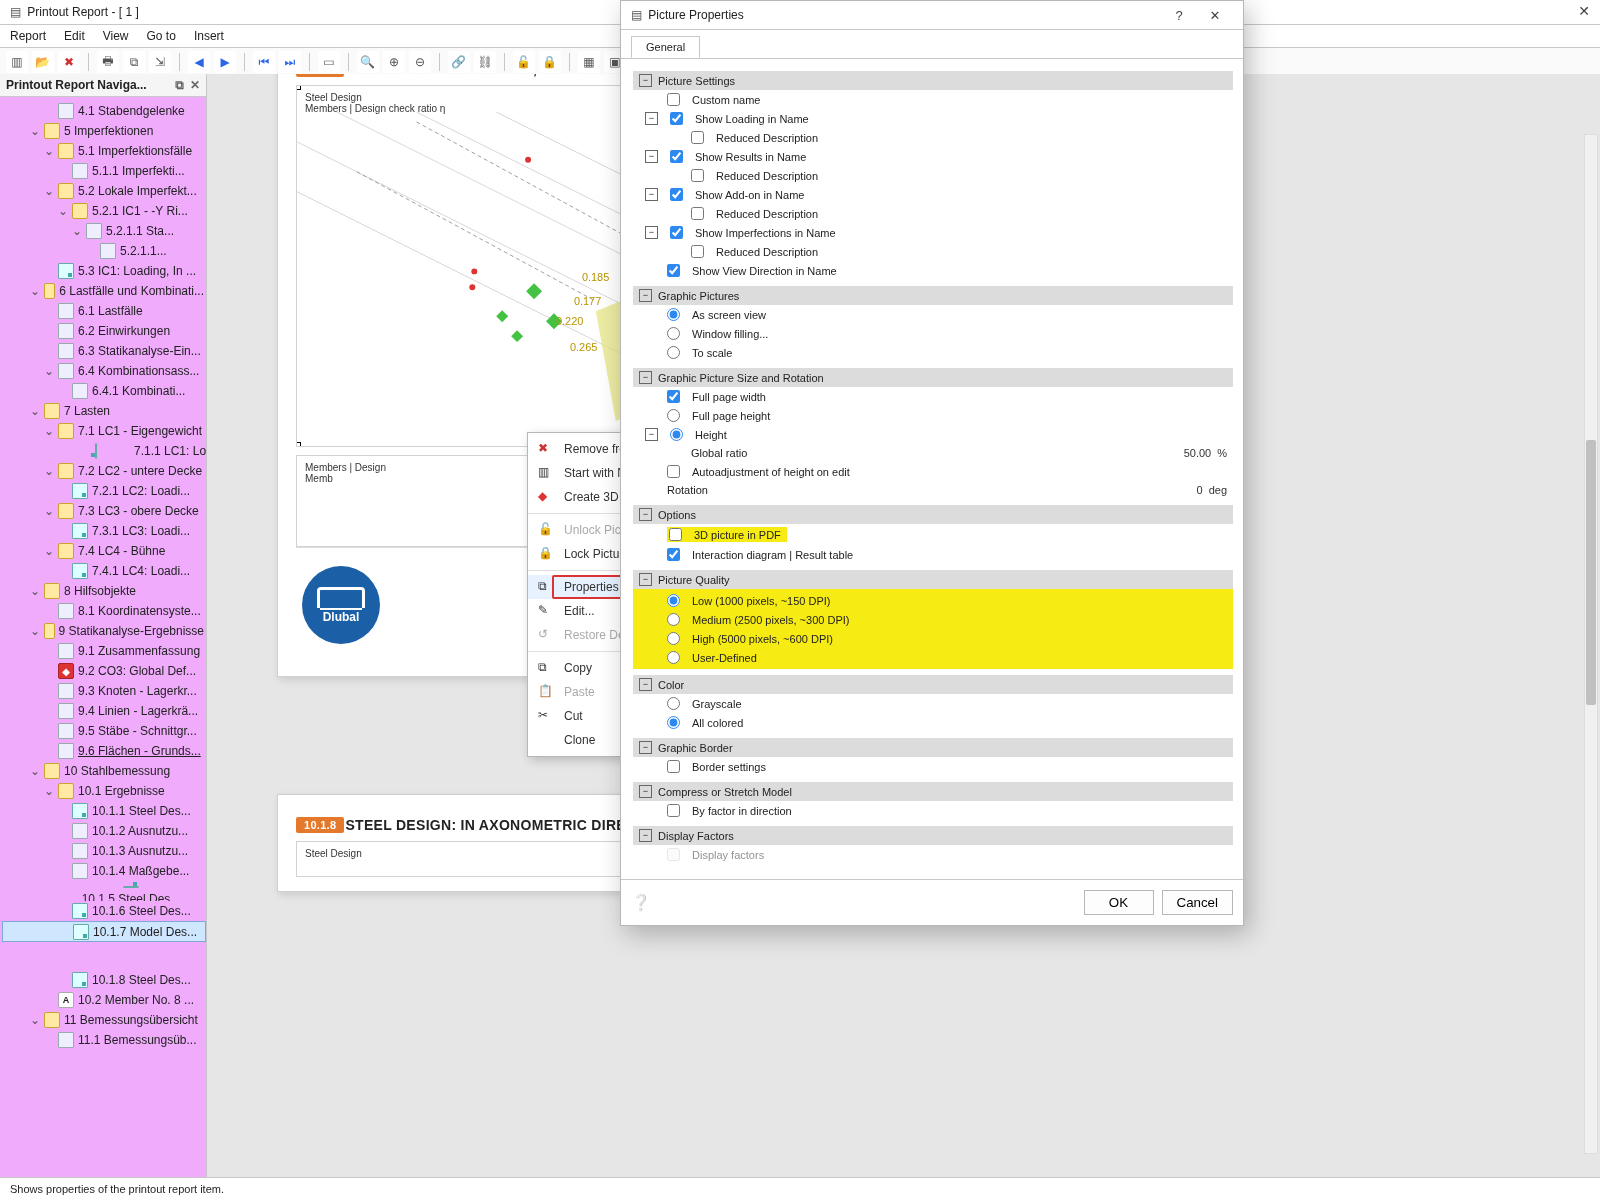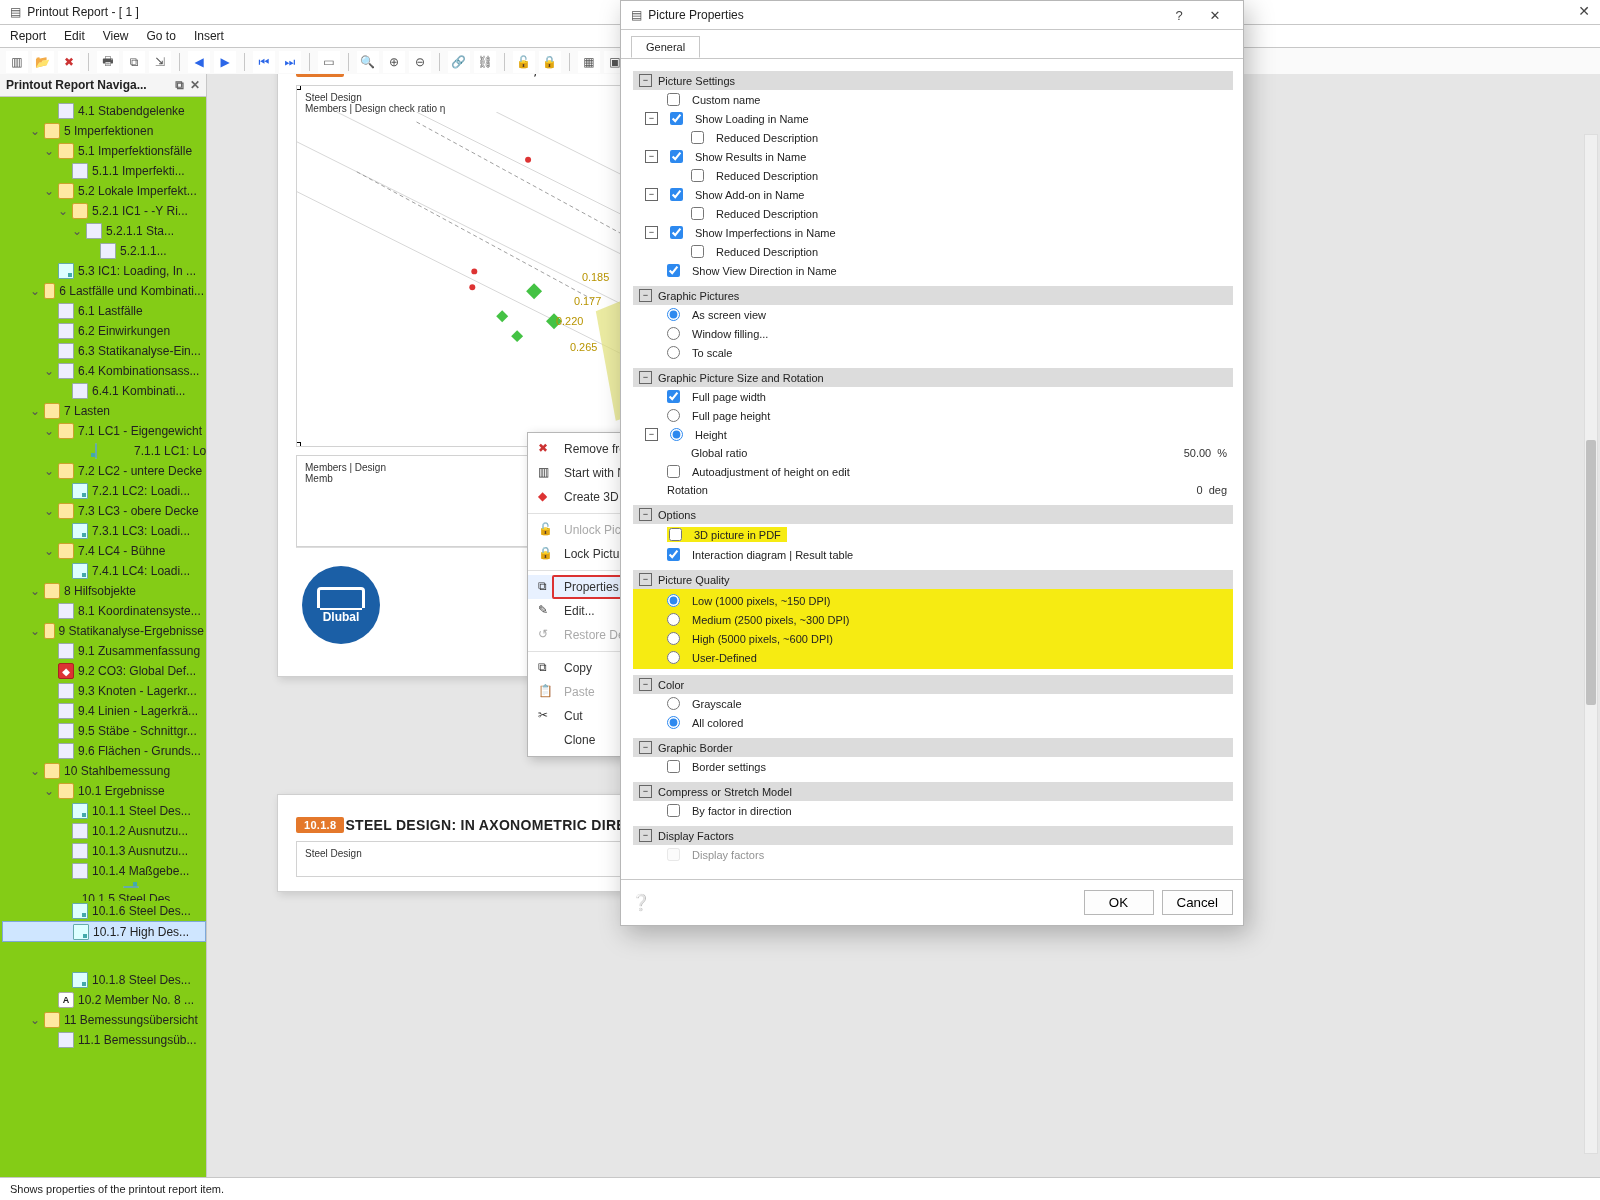--- a/index.html
+++ b/index.html
@@ -10,21 +10,21 @@
   .titlebar{height:24px;background:#fff;display:flex;align-items:center;padding:0 10px;
     border-bottom:1px solid var(--border);}
   .titlebar .icon{margin-right:6px;color:#555;}
   .titlebar .spacer{flex:1;}
   .titlebar .winbtn{width:36px;text-align:center;font-size:13px;color:#444;}
   .row{display:flex;flex-direction:row;}
   .menubar{display:flex;gap:18px;padding:4px 10px;background:#fff;border-bottom:1px solid var(--border);}
   .toolbar{display:flex;align-items:center;gap:4px;padding:3px 6px;background:#fafafa;border-bottom:1px solid var(--border);}
   .tbtn{width:20px;height:20px;border:1px solid transparent;display:flex;align-items:center;justify-content:center;color:#555;background:#fff;}
   .tsep{width:1px;height:18px;background:var(--border);margin:0 4px;}
-  .nav{width:206px;border-right:1px solid var(--border);background:#84cc16;display:flex;flex-direction:column;}
+  .nav{width:206px;border-right:1px solid var(--border);background:#f0abfc;display:flex;flex-direction:column;}
   .navhdr{display:flex;align-items:center;background:#f5f5f5;border-bottom:1px solid var(--border);padding:4px 6px;font-weight:bold;}
   .navhdr .spacer{flex:1;}
   .tree{flex:1;overflow:auto;padding:4px 0 4px 2px;}
   .tn{white-space:nowrap;padding:1px 2px;display:flex;align-items:center;gap:4px;height:18px;overflow:hidden;}
   .tn .twist{width:10px;display:inline-block;text-align:center;color:#555;}
   .tn .ic{width:14px;height:14px;display:inline-flex;align-items:center;justify-content:center;font-size:10px;}
   .ic-folder{background:#ffe9a3;border:1px solid #caa22c;border-radius:2px;}
   .ic-doc{background:#eef;border:1px solid #9aa;border-radius:1px;}
   .ic-img{background:#dff;border:1px solid #6aa;border-radius:1px;position:relative;}
   .ic-img:after{content:"";position:absolute;right:1px;bottom:1px;width:4px;height:4px;background:#4aa;}
@@ -307,21 +307,21 @@
         <div class="tn" style="padding-left: 42px;">
           <span class="twist"></span>
           <span class="ic ic-doc"></span>
           <span>9.4 Linien - Lagerkrä...</span>
         </div>
         <div class="tn" style="padding-left: 42px;">
           <span class="twist"></span>
           <span class="ic ic-doc"></span>
           <span>9.5 Stäbe - Schnittgr...</span>
         </div>
-        <div class="tn" style="padding-left: 42px;">
+        <div class="tn" style="padding-left: 42px; text-decoration: underline;">
           <span class="twist"></span>
           <span class="ic ic-doc"></span>
           <span>9.6 Flächen - Grunds...</span>
         </div>
         <div class="tn" style="padding-left: 28px;">
           <span class="twist">⌄</span>
           <span class="ic ic-folder"></span>
           <span>10 Stahlbemessung</span>
         </div>
         <div class="tn" style="padding-left: 42px;">
@@ -355,21 +355,21 @@
           <span>10.1.5 Steel Des...</span>
         </div>
         <div class="tn" style="padding-left: 56px;">
           <span class="twist"></span>
           <span class="ic ic-img"></span>
           <span>10.1.6 Steel Des...</span>
         </div>
         <div class="tn sel" style="padding-left: 56px;">
           <span class="twist"></span>
           <span class="ic ic-img"></span>
-          <span>10.1.7 High Des...</span>
+          <span>10.1.7 Model Des...</span>
         </div>
         <div class="tn" style="padding-left: 56px; margin-top: 28px;">
           <span class="twist"></span>
           <span class="ic ic-img"></span>
           <span>10.1.8 Steel Des...</span>
         </div>
         <div class="tn" style="padding-left: 42px;">
           <span class="twist"></span>
           <span class="ic ic-icon">
             <b style="font-size:9px">A</b>

